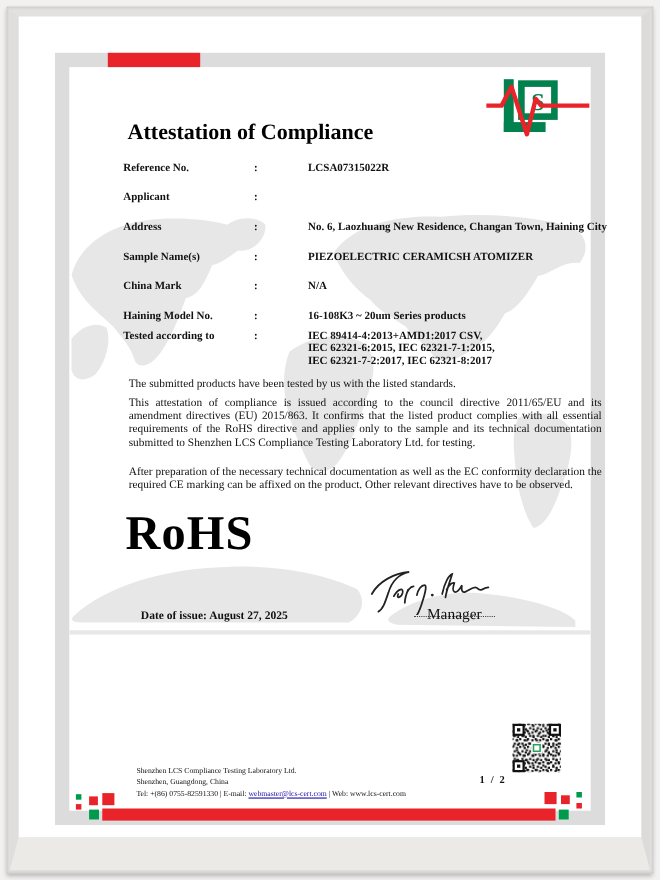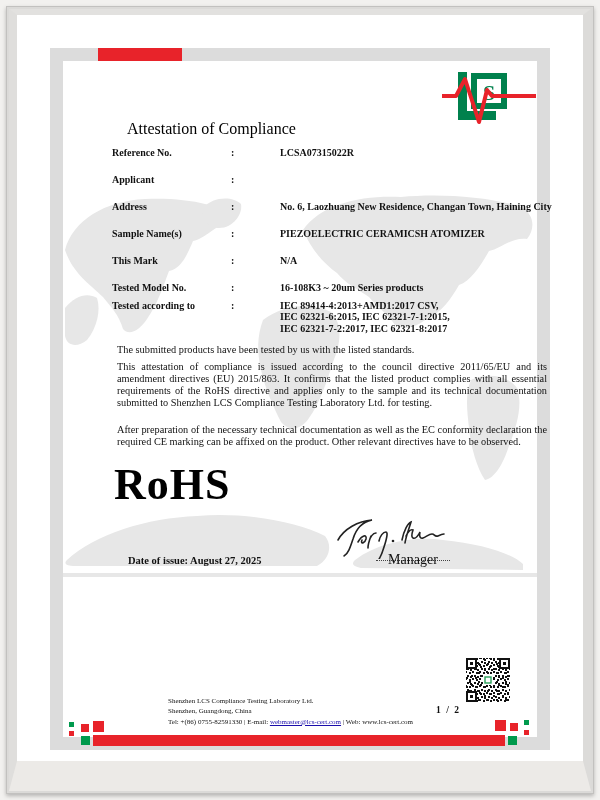--- a/index.html
+++ b/index.html
@@ -11,36 +11,36 @@
   .bevel{position:absolute;inset:9px;background:#fff;border-style:solid;
          border-width:6px 8px 30px 8px;
          border-color:#e2e1df #dcdbd9 #eceae7 #dfdedc;
          box-shadow:inset 0 0 0 1px #fff;}
   .page{position:absolute;left:36px;top:36px;width:528px;height:722px;background:#ffffff;}
   
   .ring{position:absolute;left:50px;top:48px;width:474px;height:676px;border:13px solid #dcdcdc;}
   .map{position:absolute;left:63px;top:188px;}
   .topbar{position:absolute;left:98px;top:48px;width:84px;height:13px;background:#e8232a;}
   
-  .title{position:absolute;left:116px;top:109px;margin:11px;font-size:16px;font-weight:normal;color:#000;}
+  .title{position:absolute;left:116px;top:109px;margin:0;font-size:20px;font-weight:bold;color:#000;}
   
   .row{position:absolute;left:112px;display:flex;font-size:10px;font-weight:bold;line-height:11.3px;gap:35px;}
   .row .lbl{width:84px;}
   .row .col{width:14px;}
   .row .val{width:338px;}
   .note{position:absolute;left:117px;top:344px;font-size:10.3px;width:430px;}
   .para{position:absolute;left:117px;font-size:10.3px;line-height:12.1px;width:430px;text-align:justify;}
   .rohs{position:absolute;left:114px;top:459px;margin:0;font-size:44px;font-weight:bold;letter-spacing:1px;color:#000;}
   .sig{position:absolute;left:336px;top:513px;}
   .sigline{position:absolute;left:376px;top:560px;width:74px;border-top:1.5px dotted #444;}
   .manager{position:absolute;left:376px;top:552px;width:74px;text-align:center;font-size:14px;}
   .dateline{position:absolute;left:128px;top:555px;font-size:10.5px;font-weight:bold;}
   .qr{position:absolute;left:465px;top:657px;}
   .pagenum{position:absolute;left:436px;top:705px;font-size:9.5px;font-weight:bold;letter-spacing:1.5px;}
-  .footer{position:absolute;left:124px;top:696px;font-size:7px;line-height:10.4px;white-space:nowrap;margin-left:44px;}
+  .footer{position:absolute;left:124px;top:696px;font-size:7px;line-height:10.4px;white-space:nowrap;}
   .footer a{color:#1a0dab;text-decoration:underline;cursor:pointer;}
   
   .sq{position:absolute;}
   .red{background:#e8232a;} .green{background:#009a4d;}
   .bbar{position:absolute;left:93px;top:735px;width:412px;height:11px;background:#e8232a;}
 </style>
 </head>
 <body>
 
 <div id="stage">
@@ -90,26 +90,26 @@
     <span class="lbl">Address</span>
     <span class="col">:</span>
     <span class="val">No. 6, Laozhuang New Residence, Changan Town, Haining City</span>
   </div>
   <div class="row" style="top:228px">
     <span class="lbl">Sample Name(s)</span>
     <span class="col">:</span>
     <span class="val">PIEZOELECTRIC CERAMICSH ATOMIZER</span>
   </div>
   <div class="row" style="top:255px">
-    <span class="lbl">This Mark</span>
+    <span class="lbl">China Mark</span>
     <span class="col">:</span>
     <span class="val">N/A</span>
   </div>
   <div class="row" style="top:282px">
-    <span class="lbl">Tested Model No.</span>
+    <span class="lbl">Haining Model No.</span>
     <span class="col">:</span>
     <span class="val">16-108K3 ~ 20um Series products</span>
   </div>
   <div class="row" style="top:300px">
     <span class="lbl">Tested according to</span>
     <span class="col">:</span>
     <span class="val">
       <div>IEC 89414-4:2013+AMD1:2017 CSV,</div>
       <div>IEC 62321-6:2015, IEC 62321-7-1:2015,</div>
       <div>IEC 62321-7-2:2017, IEC 62321-8:2017</div>

